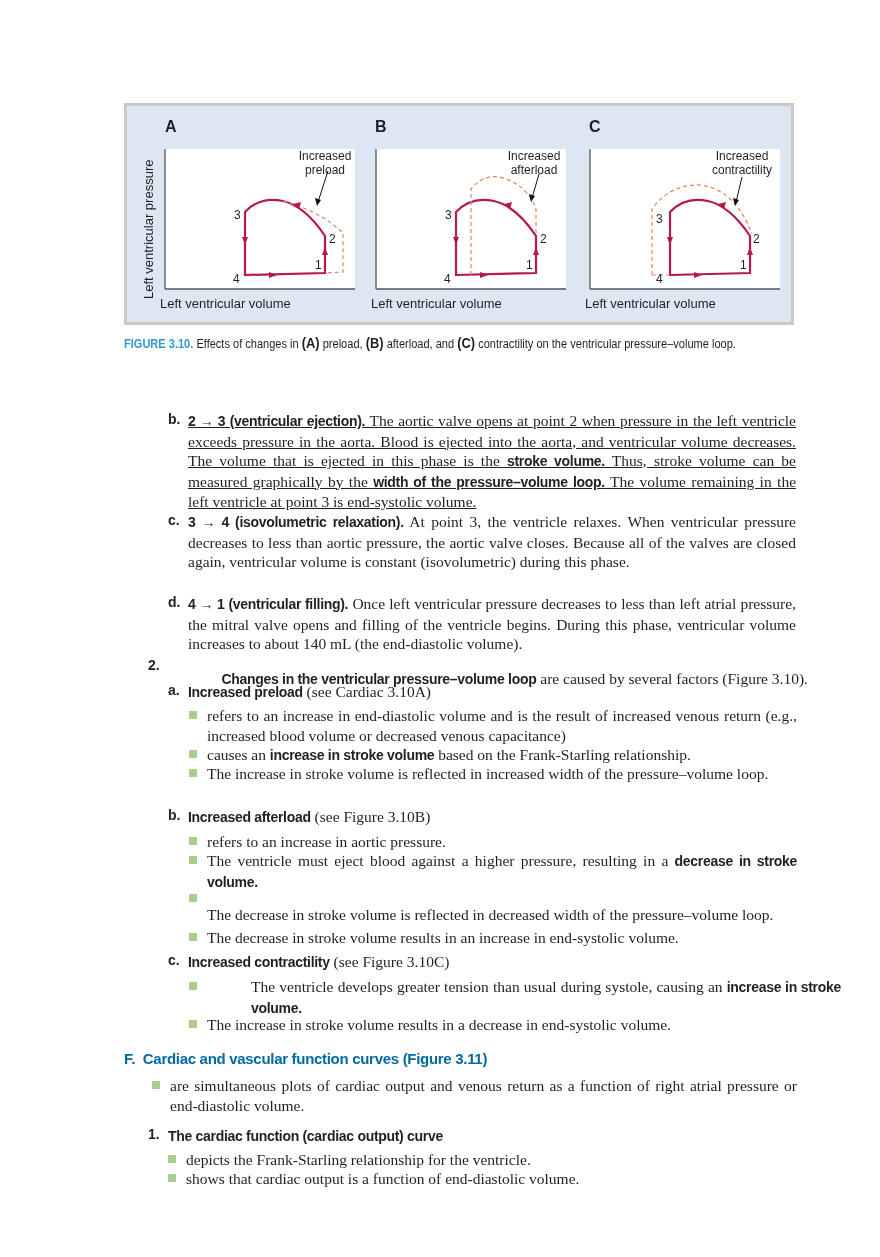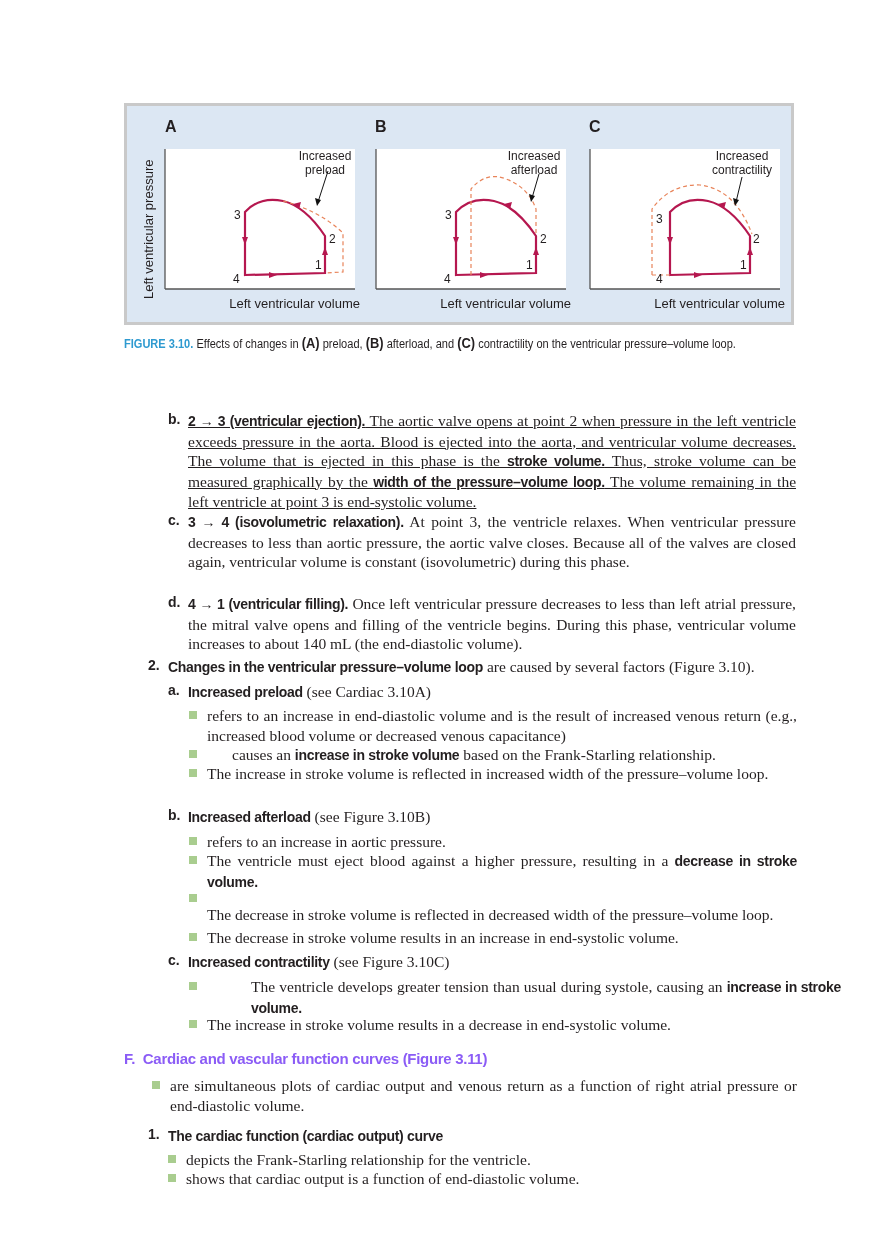--- a/index.html
+++ b/index.html
@@ -1,31 +1,31 @@
 <!DOCTYPE html>
 <html><head>
 <meta charset="utf-8">
 <style>
   html, body { margin:0; padding:0; background:#fff; }
   body { width:880px; height:1257px; position:relative; overflow:hidden; font-family:"Liberation Serif", serif; color:#231f20; }
   .fig-box { position:absolute; left:124px; top:103px; width:670px; height:222px; background:#dce7f3; border:3px solid #c9c9c9; box-sizing:border-box; }
   .panel-letter { position:absolute; font-family:"Liberation Sans", sans-serif; font-weight:bold; font-size:16px; color:#231f20; }
   .plot { position:absolute; background:#fff; }
   .plot svg { position:absolute; left:0; top:0; overflow:visible; }
-  .xlabel { position:absolute; font-family:"Liberation Sans", sans-serif; font-size:13px; color:#231f20; text-align:right; width:200px; }
+  .xlabel { position:absolute; font-family:"Liberation Sans", sans-serif; font-size:13px; color:#231f20; text-align:left; width:200px; }
   .ylabel { position:absolute; font-family:"Liberation Sans", sans-serif; font-size:13px; color:#231f20; transform:rotate(-90deg); transform-origin:left top; white-space:nowrap; }
   .caption { position:absolute; left:124px; top:335px; width:680px; font-family:"Liberation Sans", sans-serif; font-size:12px; line-height:17px; color:#231f20; transform:scaleX(0.92); transform-origin:left top; width:740px; }
   .caption .fig-label { color:#2e9ad0; font-weight:bold; }
   .caption b { font-size:14px; }
   .text { position:absolute; font-size:15.5px; line-height:19.5px; text-align:justify; }
   .bold-cond { font-family:"Liberation Sans", sans-serif; font-weight:bold; font-size:14px; letter-spacing:-0.3px; }
   .item { position:absolute; }
   .item .marker { position:absolute; left:0; top:0; font-family:"Liberation Sans", sans-serif; font-weight:bold; font-size:14px; }
   .bullet { position:absolute; width:8px; height:8px; background:#a9cd8f; }
-  .section-F { position:absolute; left:124px; top:1050px; font-family:"Liberation Sans", sans-serif; font-weight:bold; font-size:15px; color:#8b5cf6; letter-spacing:-0.3px; }
+  .section-F { position:absolute; left:124px; top:1050px; font-family:"Liberation Sans", sans-serif; font-weight:bold; font-size:15px; color:#0369a1; letter-spacing:-0.3px; }
 </style>
 </head>
 <body>
 
 <div class="fig-box">
   <div class="ylabel" style="left:14px; top:193px;">Left ventricular pressure</div>
 
   <div class="panel-letter" style="left:38px; top:12px;">A</div>
   <div class="plot" style="left:38px; top:43px; width:190px; height:140px;">
     <svg width="190" height="140">
@@ -117,35 +117,35 @@
 
 <div class="item" style="left:168px; top:594px;">
   <span class="marker">d.</span>
   <div class="text" style="left:20px; top:0; width:608px;">
     <span class="bold-cond">4 → 1 (ventricular filling).</span><span> Once left ventricular pressure decreases to less than left atrial pressure, the mitral valve opens and filling of the ventricle begins. During this phase, ventricular volume increases to about 140 mL (the end-diastolic volume).</span>
   </div>
 </div>
 
 <div class="item" style="left:148px; top:657px;">
   <span class="marker">2.</span>
-  <div class="text" style="left:20px; top:0; width:640px; text-align:left;">
+  <div class="text" style="left:20px; top:12px; width:640px; text-align:right;">
     <span class="bold-cond">Changes in the ventricular pressure–volume loop</span><span> are caused by several factors (Figure 3.10).</span>
   </div>
 </div>
 
 <div class="item" style="left:168px; top:682px;">
   <span class="marker">a.</span>
   <div class="text" style="left:20px; top:0; width:608px; text-align:left;">
     <span class="bold-cond">Increased preload</span><span> (see Cardiac 3.10A)</span>
   </div>
 </div>
 <div class="bullet" style="left:189px; top:711px;"></div>
 <div class="text" style="left:207px; top:706px; width:590px;"><span>refers to an increase in end-diastolic volume and is the result of increased venous return (e.g., increased blood volume or decreased venous capacitance)</span></div>
 <div class="bullet" style="left:189px; top:750px;"></div>
-<div class="text" style="left:207px; top:745px; width:590px;margin-left:25px;"><span>causes an </span><span class="bold-cond">increase in stroke volume</span><span> based on the Frank-Starling relationship.</span></div>
+<div class="text" style="left:207px; top:745px; width:590px;"><span>causes an </span><span class="bold-cond">increase in stroke volume</span><span> based on the Frank-Starling relationship.</span></div>
 <div class="bullet" style="left:189px; top:769px;"></div>
 <div class="text" style="left:207px; top:764px; width:590px;"><span>The increase in stroke volume is reflected in increased width of the pressure–volume loop.</span></div>
 
 <div class="item" style="left:168px; top:807px;">
   <span class="marker">b.</span>
   <div class="text" style="left:20px; top:0; width:608px; text-align:left;">
     <span class="bold-cond">Increased afterload</span><span> (see Figure 3.10B)</span>
   </div>
 </div>
 <div class="bullet" style="left:189px; top:837px;"></div>

